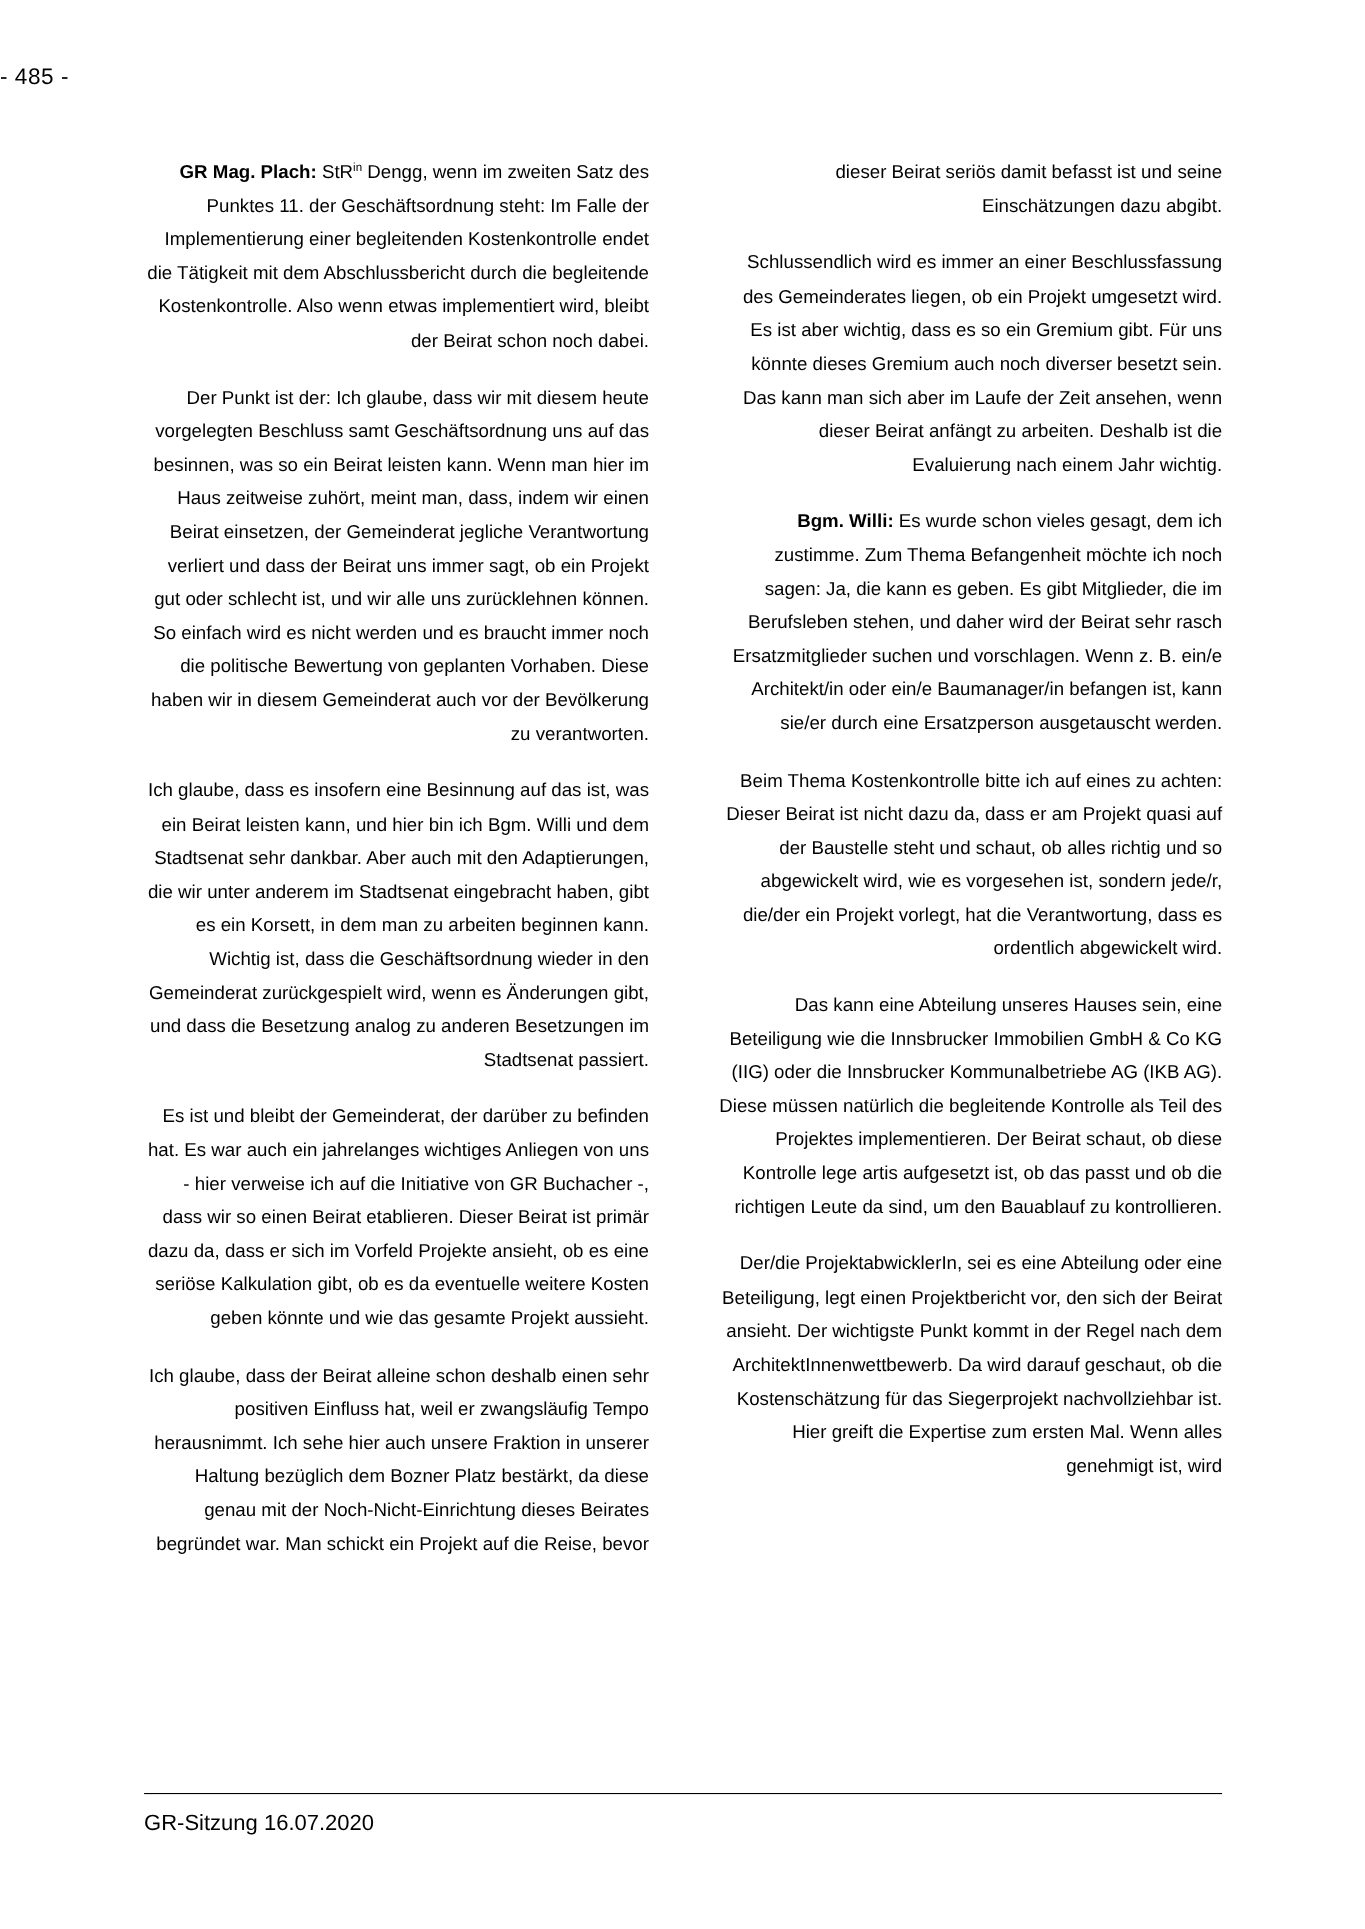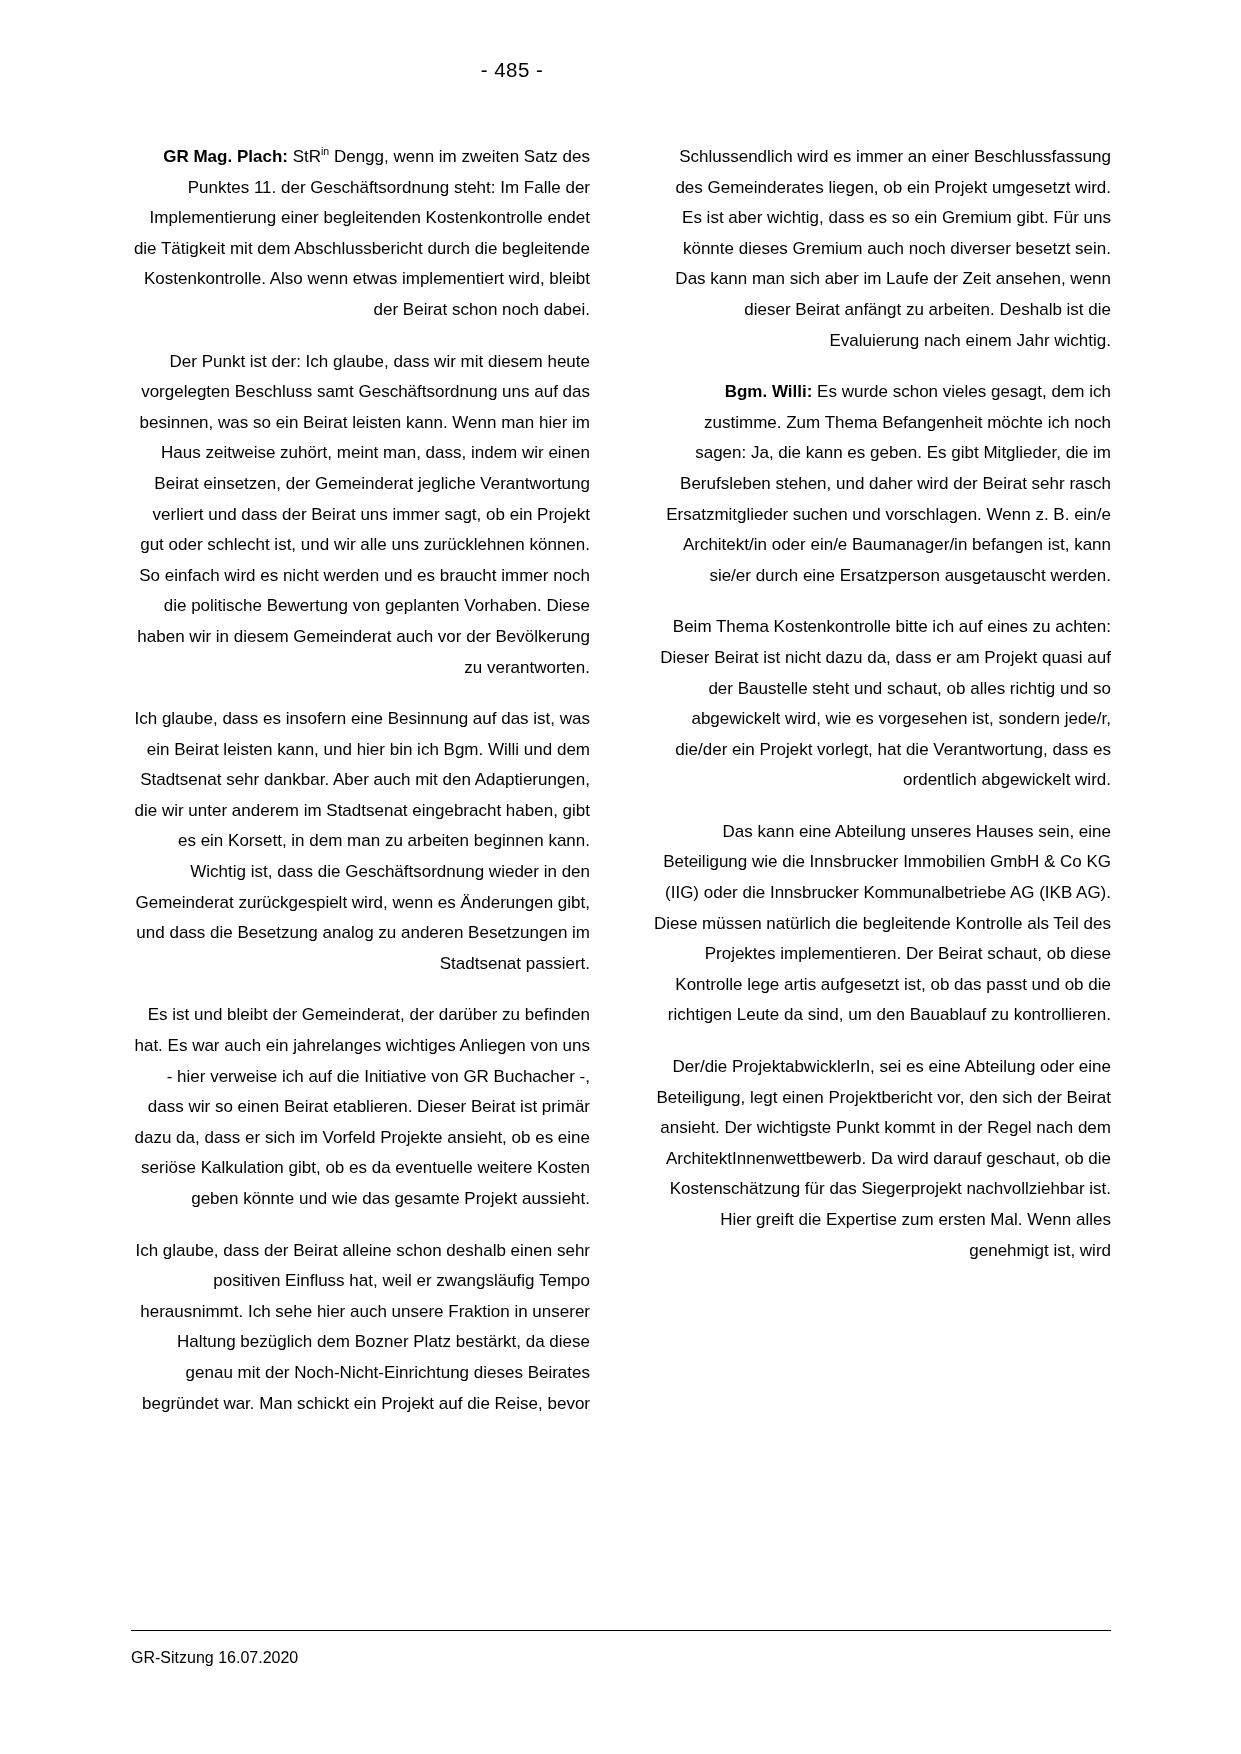--- a/index.html
+++ b/index.html
@@ -19,21 +19,21 @@
     left: 0; top: 0;
     width: 1241px;
     height: 1754px;
     box-sizing: border-box;
   }
   .page-number {
     position: absolute;
     top: 58px;
     left: 0;
     width: 1024px;
-    text-align: center;
+    text-align: left;
     font-size: 20.5px;
     letter-spacing: 0.5px;
   }
   .columns {
     position: absolute;
     top: 126px;
     left: 131px;
     width: 980px;
     display: flex;
     gap: 62px;
@@ -62,21 +62,21 @@
     left: 131px;
     top: 1630px;
     width: 980px;
     height: 1px;
     background: #000000;
   }
   .footer-text {
     position: absolute;
     left: 131px;
     top: 1645px;
-    font-size: 16px;
+    font-size: 20px;
     line-height: 26px;
   }
 </style>
 </head>
 <body>
 
 <div class="page">
 
   <div class="page-number">- 485 -</div>
 
@@ -91,20 +91,21 @@
       <p>Ich glaube, dass es insofern eine Besinnung auf das ist, was ein Beirat leisten kann, und hier bin ich Bgm. Willi und dem Stadtsenat sehr dankbar. Aber auch mit den Adaptierungen, die wir unter anderem im Stadtsenat eingebracht haben, gibt es ein Korsett, in dem man zu arbeiten beginnen kann. Wichtig ist, dass die Geschäftsordnung wieder in den Gemeinderat zurückgespielt wird, wenn es Änderungen gibt, und dass die Besetzung analog zu anderen Besetzungen im Stadtsenat passiert.</p>
 
       <p>Es ist und bleibt der Gemeinderat, der darüber zu befinden hat. Es war auch ein jahrelanges wichtiges Anliegen von uns - hier verweise ich auf die Initiative von GR Buchacher -, dass wir so einen Beirat etablieren. Dieser Beirat ist primär dazu da, dass er sich im Vorfeld Projekte ansieht, ob es eine seriöse Kalkulation gibt, ob es da eventuelle weitere Kosten geben könnte und wie das gesamte Projekt aussieht.</p>
 
       <p>Ich glaube, dass der Beirat alleine schon deshalb einen sehr positiven Einfluss hat, weil er zwangsläufig Tempo herausnimmt. Ich sehe hier auch unsere Fraktion in unserer Haltung bezüglich dem Bozner Platz bestärkt, da diese genau mit der Noch-Nicht-Einrichtung dieses Beirates begründet war. Man schickt ein Projekt auf die Reise, bevor</p>
 
     </div>
 
     <div class="column">
 
+      <p>dieser Beirat seriös damit befasst ist und seine Einschätzungen dazu abgibt.</p>
 
       <p>Schlussendlich wird es immer an einer Beschlussfassung des Gemeinderates liegen, ob ein Projekt umgesetzt wird. Es ist aber wichtig, dass es so ein Gremium gibt. Für uns könnte dieses Gremium auch noch diverser besetzt sein. Das kann man sich aber im Laufe der Zeit ansehen, wenn dieser Beirat anfängt zu arbeiten. Deshalb ist die Evaluierung nach einem Jahr wichtig.</p>
 
 
       <p><span class="speaker">Bgm. Willi:</span><span> Es wurde schon vieles gesagt, dem ich zustimme. Zum Thema Befangenheit möchte ich noch sagen: Ja, die kann es geben. Es gibt Mitglieder, die im Berufsleben stehen, und daher wird der Beirat sehr rasch Ersatzmitglieder suchen und vorschlagen. Wenn z. B. ein/e Architekt/in oder ein/e Baumanager/in befangen ist, kann sie/er durch eine Ersatzperson ausgetauscht werden.</span></p>
 
       <p>Beim Thema Kostenkontrolle bitte ich auf eines zu achten: Dieser Beirat ist nicht dazu da, dass er am Projekt quasi auf der Baustelle steht und schaut, ob alles richtig und so abgewickelt wird, wie es vorgesehen ist, sondern jede/r, die/der ein Projekt vorlegt, hat die Verantwortung, dass es ordentlich abgewickelt wird.</p>
 
       <p>Das kann eine Abteilung unseres Hauses sein, eine Beteiligung wie die Innsbrucker Immobilien GmbH &amp; Co KG (IIG) oder die Innsbrucker Kommunalbetriebe AG (IKB AG). Diese müssen natürlich die begleitende Kontrolle als Teil des Projektes implementieren. Der Beirat schaut, ob diese Kontrolle lege artis aufgesetzt ist, ob das passt und ob die richtigen Leute da sind, um den Bauablauf zu kontrollieren.</p>
 

